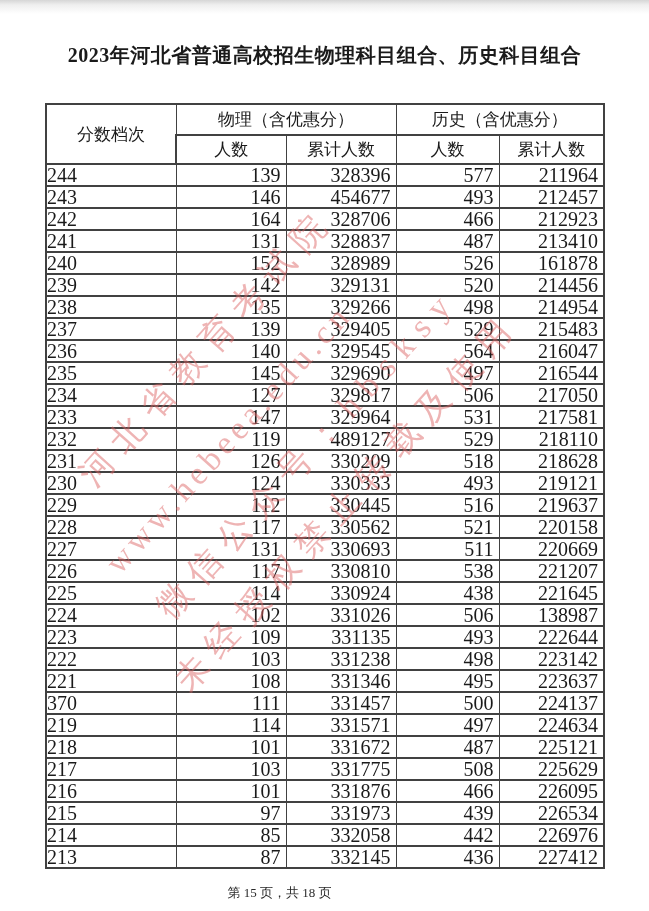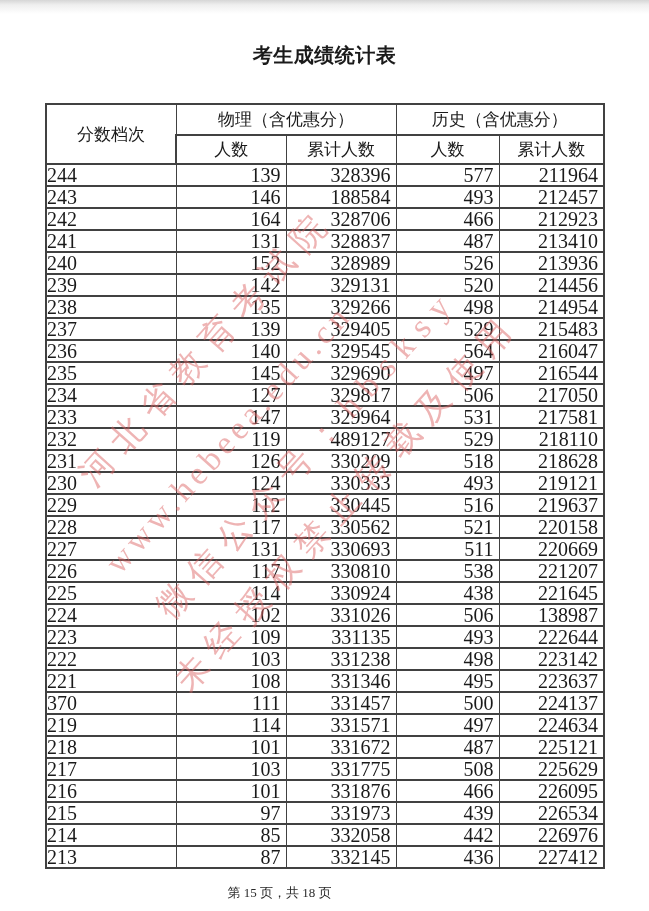--- a/index.html
+++ b/index.html
@@ -59,21 +59,21 @@
     position: absolute; left: 0; top: 884px; width: 559px;
     text-align: center; font-size: 13px; color: #2a2a2a;
   }
 </style>
 </head>
 <body>
 
 <div class="top-edge"></div>
 
 <div class="title">
-  <div>考生成绩统计表</div>
+  <div>2023年河北省普通高校招生物理科目组合、历史科目组合</div>
 </div>
 
 <table class="stats">
   <colgroup>
     <col style="width:130px">
       <col style="width:110px">
       <col style="width:110px">
     <col style="width:103px">
       <col style="width:105px">
   </colgroup>
@@ -94,21 +94,21 @@
       <tr>
         <td class="c-center">244</td>
         <td class="c-num">139</td>
         <td class="c-num">328396</td>
         <td class="c-num">577</td>
         <td class="c-num">211964</td>
       </tr>
       <tr>
         <td class="c-center">243</td>
         <td class="c-num">146</td>
-        <td class="c-num">188584</td>
+        <td class="c-num">454677</td>
         <td class="c-num">493</td>
         <td class="c-num">212457</td>
       </tr>
       <tr>
         <td class="c-center">242</td>
         <td class="c-num">164</td>
         <td class="c-num">328706</td>
         <td class="c-num">466</td>
         <td class="c-num">212923</td>
       </tr>
@@ -117,21 +117,21 @@
         <td class="c-num">131</td>
         <td class="c-num">328837</td>
         <td class="c-num">487</td>
         <td class="c-num">213410</td>
       </tr>
       <tr>
         <td class="c-center">240</td>
         <td class="c-num">152</td>
         <td class="c-num">328989</td>
         <td class="c-num">526</td>
-        <td class="c-num">213936</td>
+        <td class="c-num">161878</td>
       </tr>
       <tr>
         <td class="c-center">239</td>
         <td class="c-num">142</td>
         <td class="c-num">329131</td>
         <td class="c-num">520</td>
         <td class="c-num">214456</td>
       </tr>
       <tr>
         <td class="c-center">238</td>

